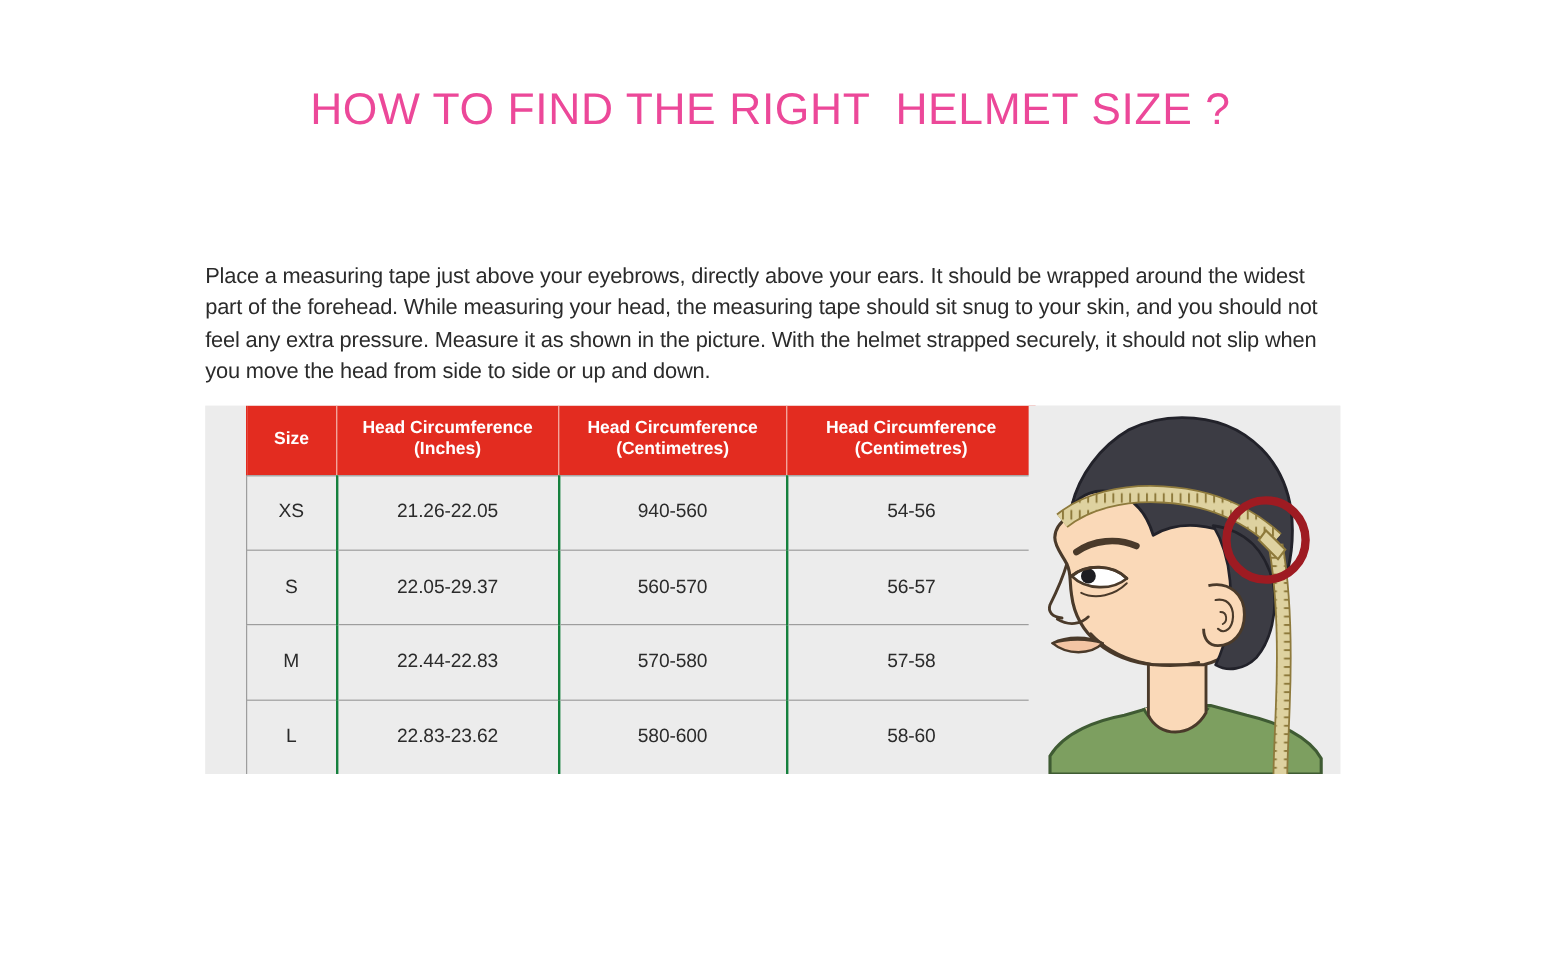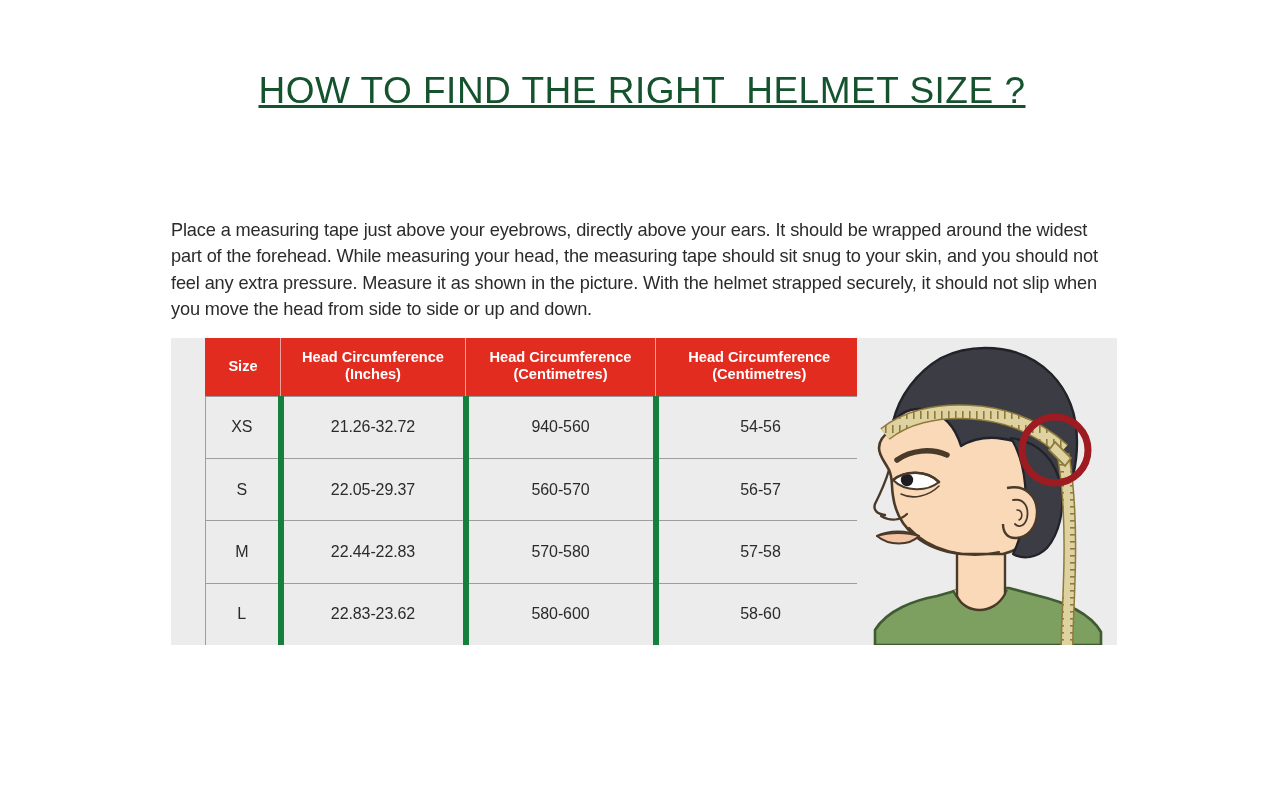--- a/index.html
+++ b/index.html
@@ -21,23 +21,22 @@
   #page-title {
     position: absolute;
     left: 0;
     top: 68px;
     width: 1284px;
     text-align: center;
     font-size: 37px;
     line-height: 46px;
     font-weight: 400;
     letter-spacing: 0.5px;
-    color: #14532d;
+    color: #ec4899;
     white-space: pre;
-    text-decoration: underline;
   }
 
   
   #intro-paragraph {
     position: absolute;
     left: 171px;
     top: 185px;
     width: 948px;
     font-size: 18.2px;
     line-height: 26.4px;
@@ -89,21 +88,21 @@
     border-bottom: 1px solid #9a9a9a;
   }
   #size-table thead th:last-child { border-right: none; }
 
   #size-table tbody td {
     font-size: 16px;
     color: #2b2b2b;
     text-align: center;
     vertical-align: middle;
     height: 45.5px;
-    border-right: 6px solid #15803d;
+    border-right: 2px solid #15803d;
     border-bottom: 1px solid #9d9d9d;
     background: #ececec;
     letter-spacing: -0.1px;
   }
   #size-table tbody td:last-child { border-right: none; text-align: center; }
   #size-table tbody tr:last-child td { border-bottom: none; }
   #size-table tbody tr td:first-child { border-left: 1px solid #9d9d9d; }
   #size-table thead tr th:first-child { border-left: 1px solid #e32c20; }
 
   
@@ -147,21 +146,21 @@
         </th>
         <th>
           <span>Head Circumference</span><br>
           <span>(Centimetres)</span>
         </th>
       </tr>
     </thead>
     <tbody>
       <tr>
         <td>XS</td>
-        <td>21.26-32.72</td>
+        <td>21.26-22.05</td>
         <td>940-560</td>
         <td>54-56</td>
       </tr>
       <tr>
         <td>S</td>
         <td>22.05-29.37</td>
         <td>560-570</td>
         <td>56-57</td>
       </tr>
       <tr>

